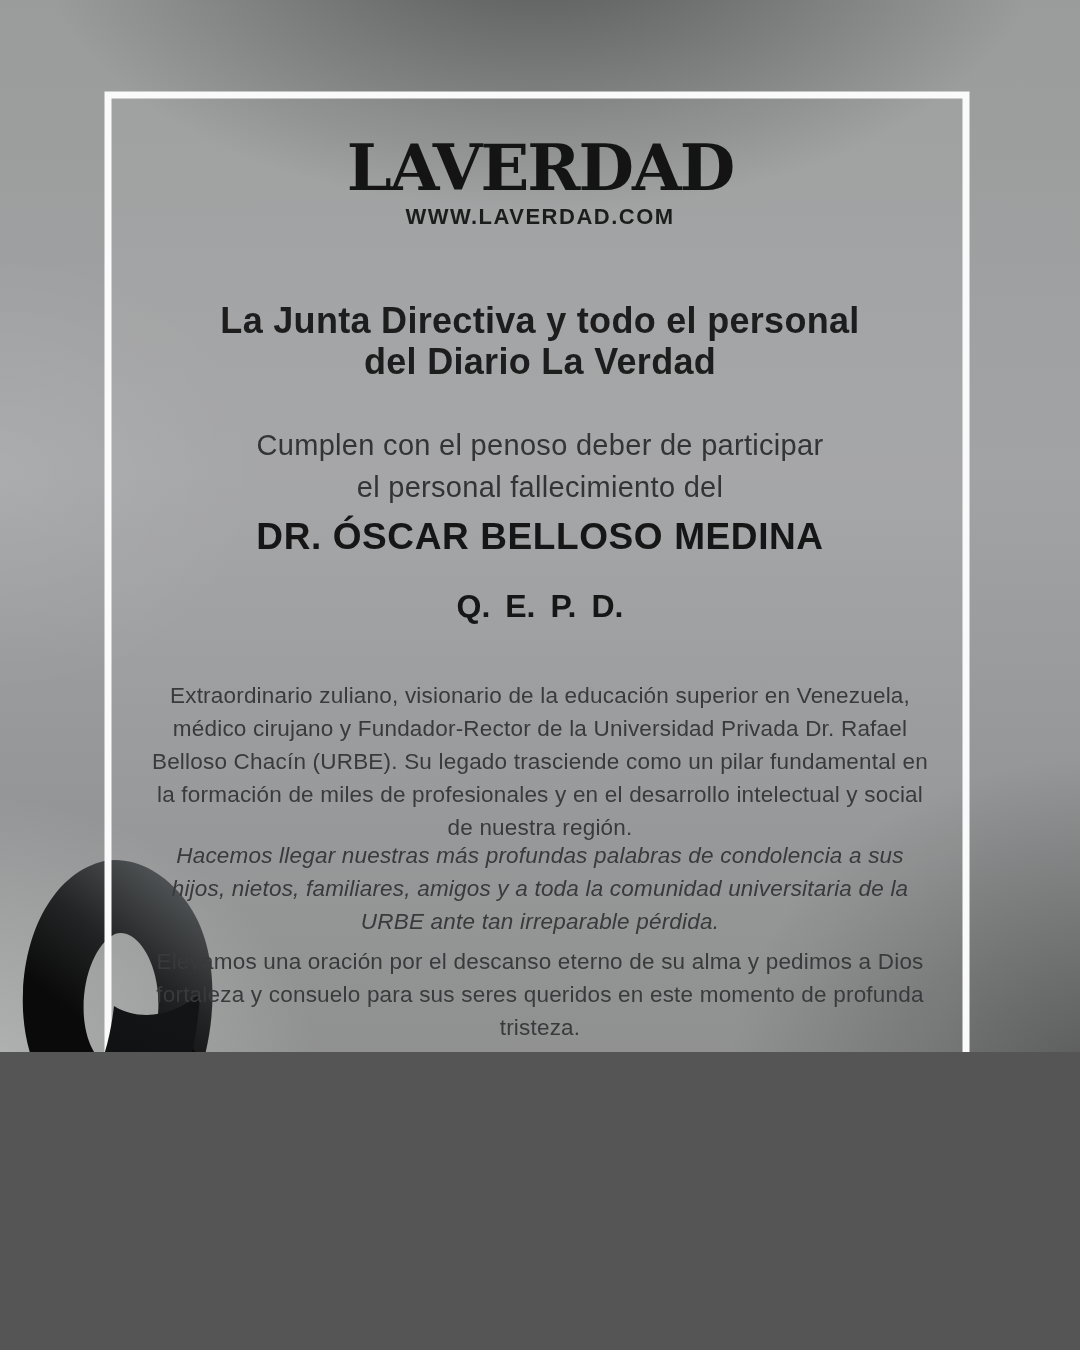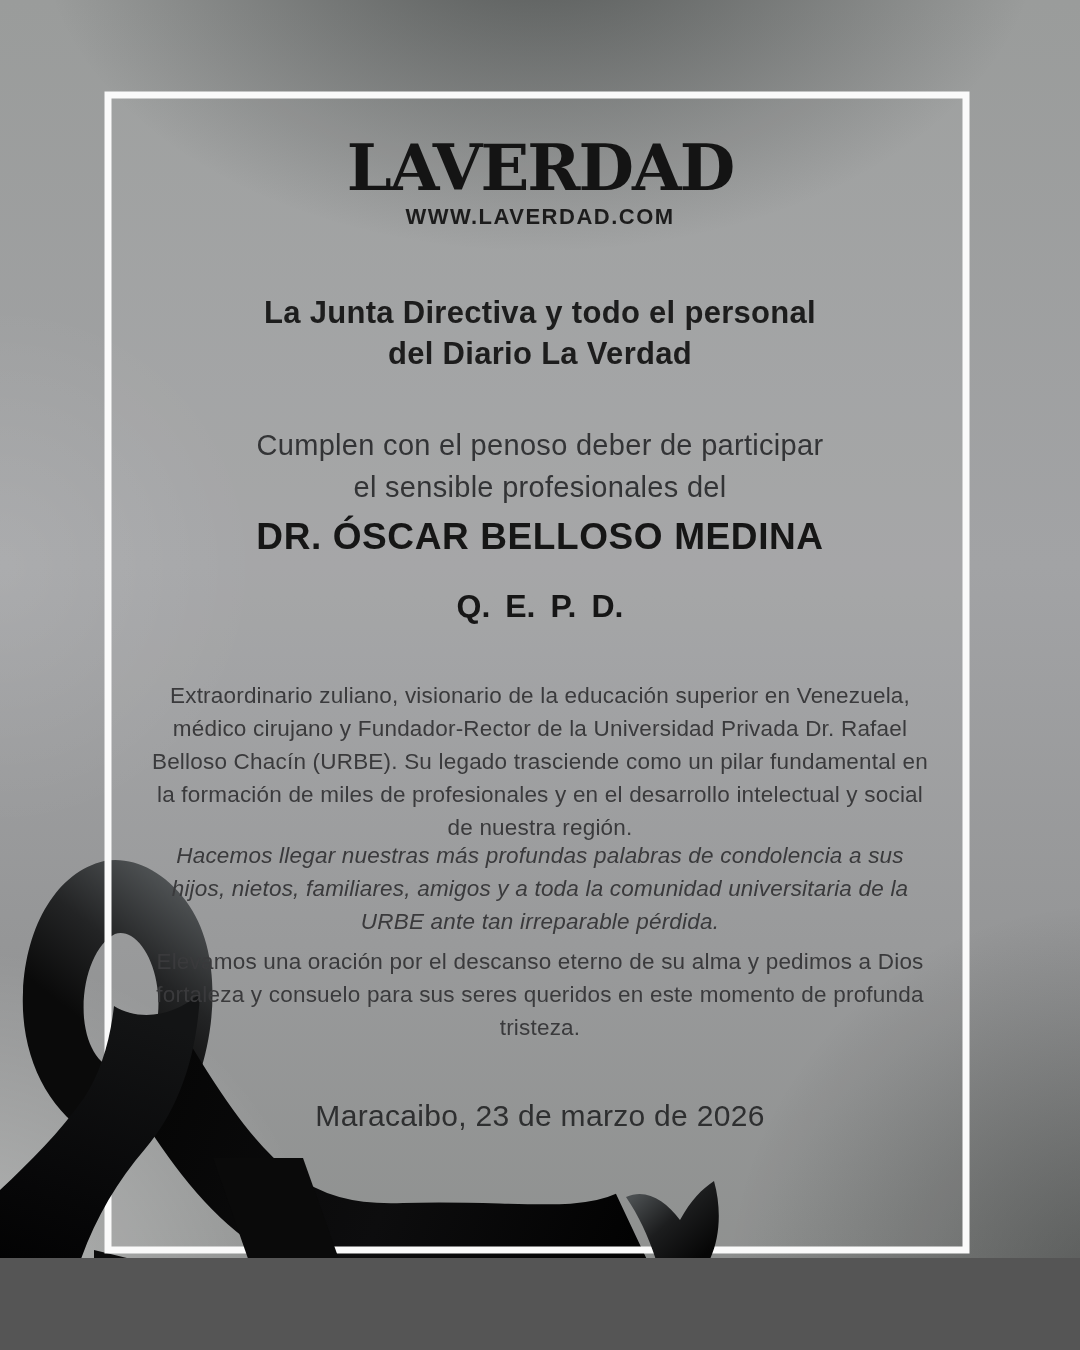--- a/index.html
+++ b/index.html
@@ -1,32 +1,32 @@
 <!DOCTYPE html>
 <html><head>
 <meta charset="utf-8">
 <style>
   html,body{margin:0;padding:0;background:#555;}
   .canvas{
-    position:relative;width:1080px;height:1258px;overflow:hidden;
+    position:relative;width:1080px;height:1052px;overflow:hidden;
     font-family:"Liberation Sans","DejaVu Sans",sans-serif;
     background:
       radial-gradient(75% 42% at 50% -6%, rgba(26,30,29,0.55), rgba(26,30,29,0) 62%),
       radial-gradient(55% 48% at 103% 103%, rgba(12,14,13,0.40), rgba(12,14,13,0) 65%),
       radial-gradient(50% 42% at -4% 104%, rgba(255,255,255,0.38), rgba(255,255,255,0) 68%),
       radial-gradient(40% 35% at 0% 45%, rgba(255,255,255,0.10), rgba(255,255,255,0) 60%),
       linear-gradient(180deg,#9a9c9b 0%,#a2a3a5 45%,#959697 75%,#8b8d8c 100%);
   }
   .inner-glow{position:absolute;left:108px;top:95px;width:858px;height:1155px;background:rgba(255,255,255,0.045);}
   svg.decor{position:absolute;left:0;top:0;z-index:1;}
   .content{position:absolute;inset:0;z-index:2;}
   .block{position:absolute;left:135px;width:810px;text-align:center;}
   .logo{top:134px;font-family:"DejaVu Serif","Liberation Serif",serif;font-weight:700;font-size:64px;letter-spacing:-2px;color:#141414;line-height:1.05;}
   .website{top:204px;font-weight:700;font-size:22px;letter-spacing:1.5px;color:#1c1c1c;}
-  .from-block{top:292px;font-weight:700;font-size:31px;line-height:41px;color:#1d1d1d;letter-spacing:0.3px;}
+  .from-block{top:300px;font-weight:700;font-size:36px;line-height:41px;color:#1d1d1d;letter-spacing:0.3px;}
   .intro-block{top:424px;font-size:29px;line-height:42px;color:#333436;letter-spacing:0.3px;}
   .name{top:516px;font-weight:700;font-size:37px;letter-spacing:0.6px;color:#161616;}
   .qepd{top:588px;font-weight:700;font-size:32px;word-spacing:6px;color:#161616;}
   .para{left:150px;width:780px;font-size:22.5px;line-height:33px;color:#3a3a3c;letter-spacing:0.2px;}
   .p1{top:656px;} .p2{top:816px;font-style:italic;} .p3{top:922px;}
   .closing{top:1056px;font-weight:700;font-size:33px;letter-spacing:0.8px;color:#161616;}
   .dateline{top:1099px;font-size:30px;color:#2e2f30;letter-spacing:0.3px;}
 </style>
 </head>
 <body>
@@ -92,21 +92,21 @@
     <div class="block logo">LAVERDAD</div>
     <div class="block website">WWW.LAVERDAD.COM</div>
 
     <div class="block from-block">
       <div>La Junta Directiva y todo el personal</div>
       <div>del Diario La Verdad</div>
     </div>
 
     <div class="block intro-block">
       <div>Cumplen con el penoso deber de participar</div>
-      <div>el sensible profesionales del</div>
+      <div>el personal fallecimiento del</div>
     </div>
 
     <div class="block name">DR. ÓSCAR BELLOSO MEDINA</div>
     <div class="block qepd">Q. E. P. D.</div>
 
     <p class="block para p1">Extraordinario zuliano, visionario de la educación superior en Venezuela, médico cirujano y Fundador-Rector de la Universidad Privada Dr. Rafael Belloso Chacín (URBE). Su legado trasciende como un pilar fundamental en la formación de miles de profesionales y en el desarrollo intelectual y social de nuestra región.</p>
     <p class="block para p2">Hacemos llegar nuestras más profundas palabras de condolencia a sus hijos, nietos, familiares, amigos y a toda la comunidad universitaria de la URBE ante tan irreparable pérdida.</p>
     <p class="block para p3">Elevamos una oración por el descanso eterno de su alma y pedimos a Dios fortaleza y consuelo para sus seres queridos en este momento de profunda tristeza.</p>
 
     <div class="block dateline">Maracaibo, 23 de marzo de 2026</div>

